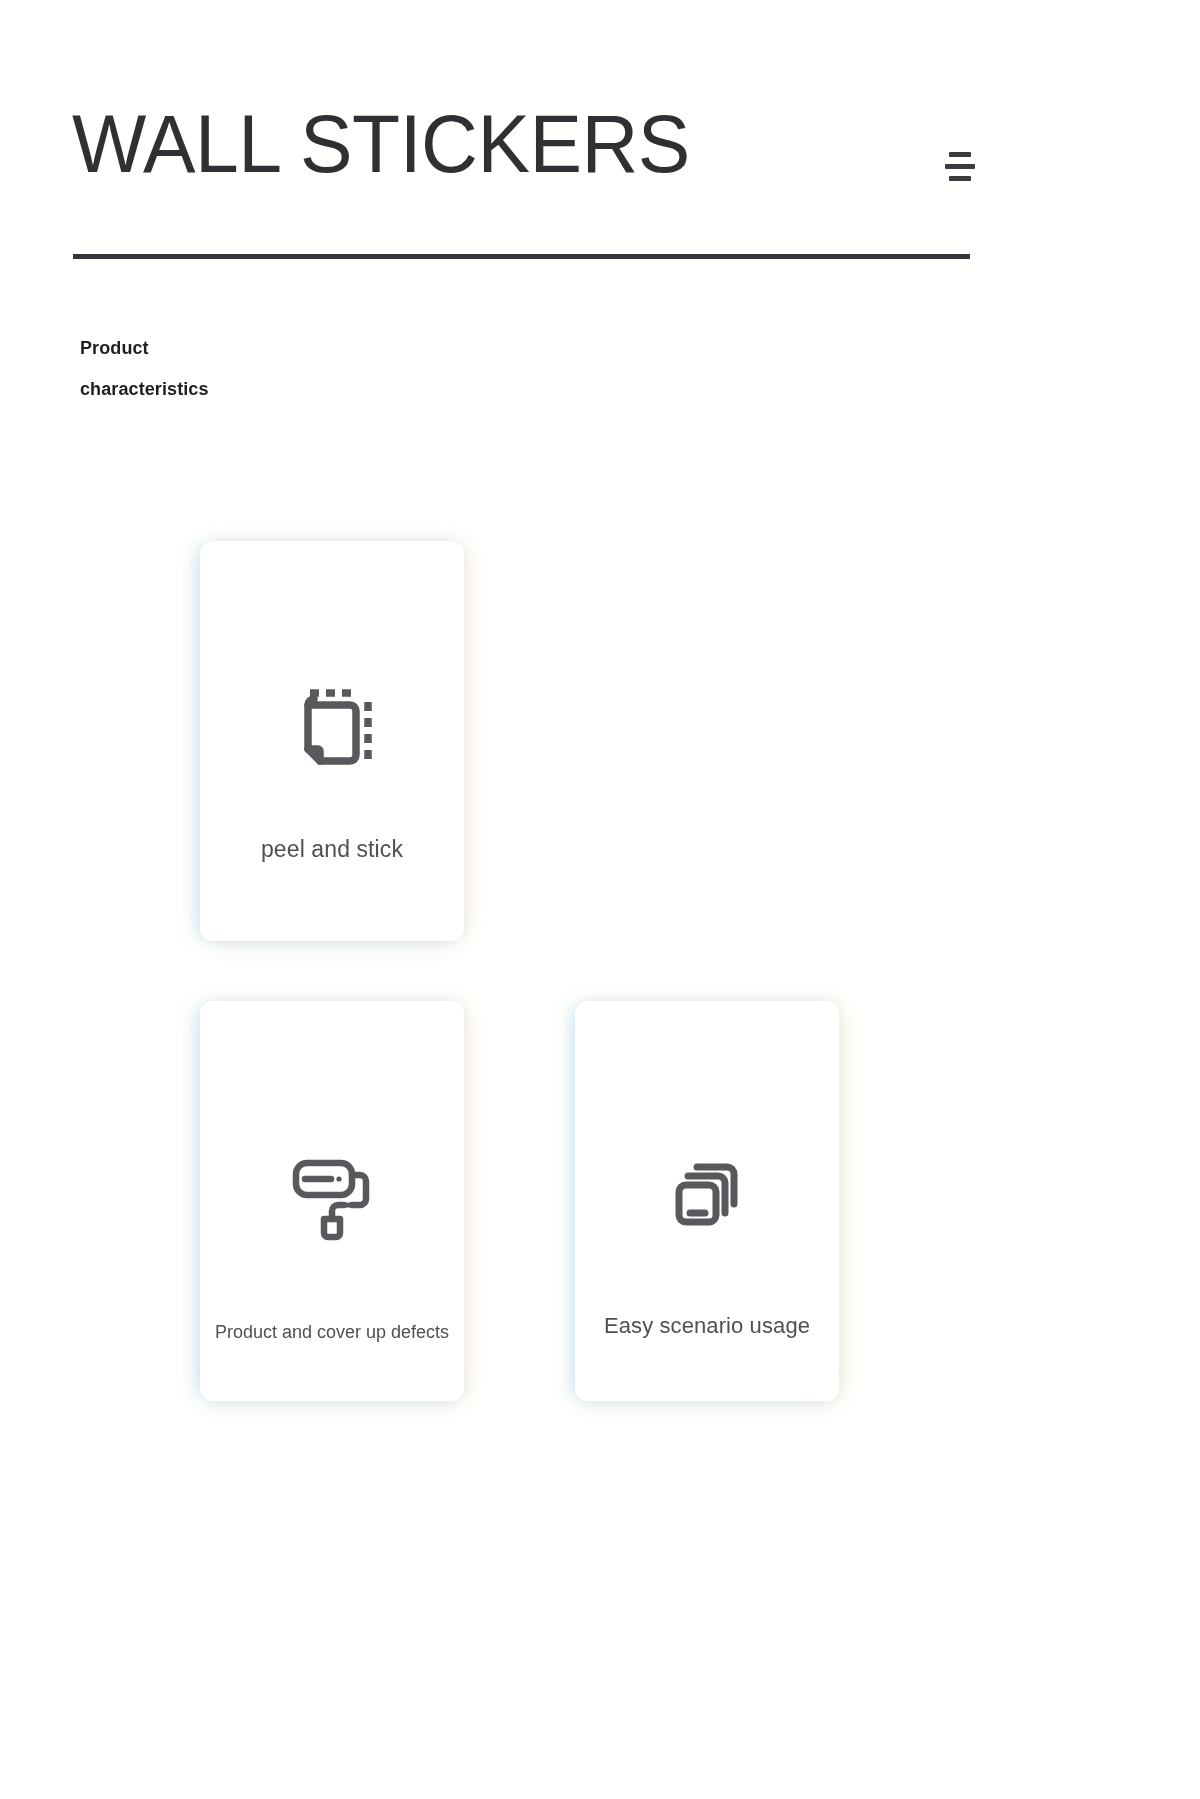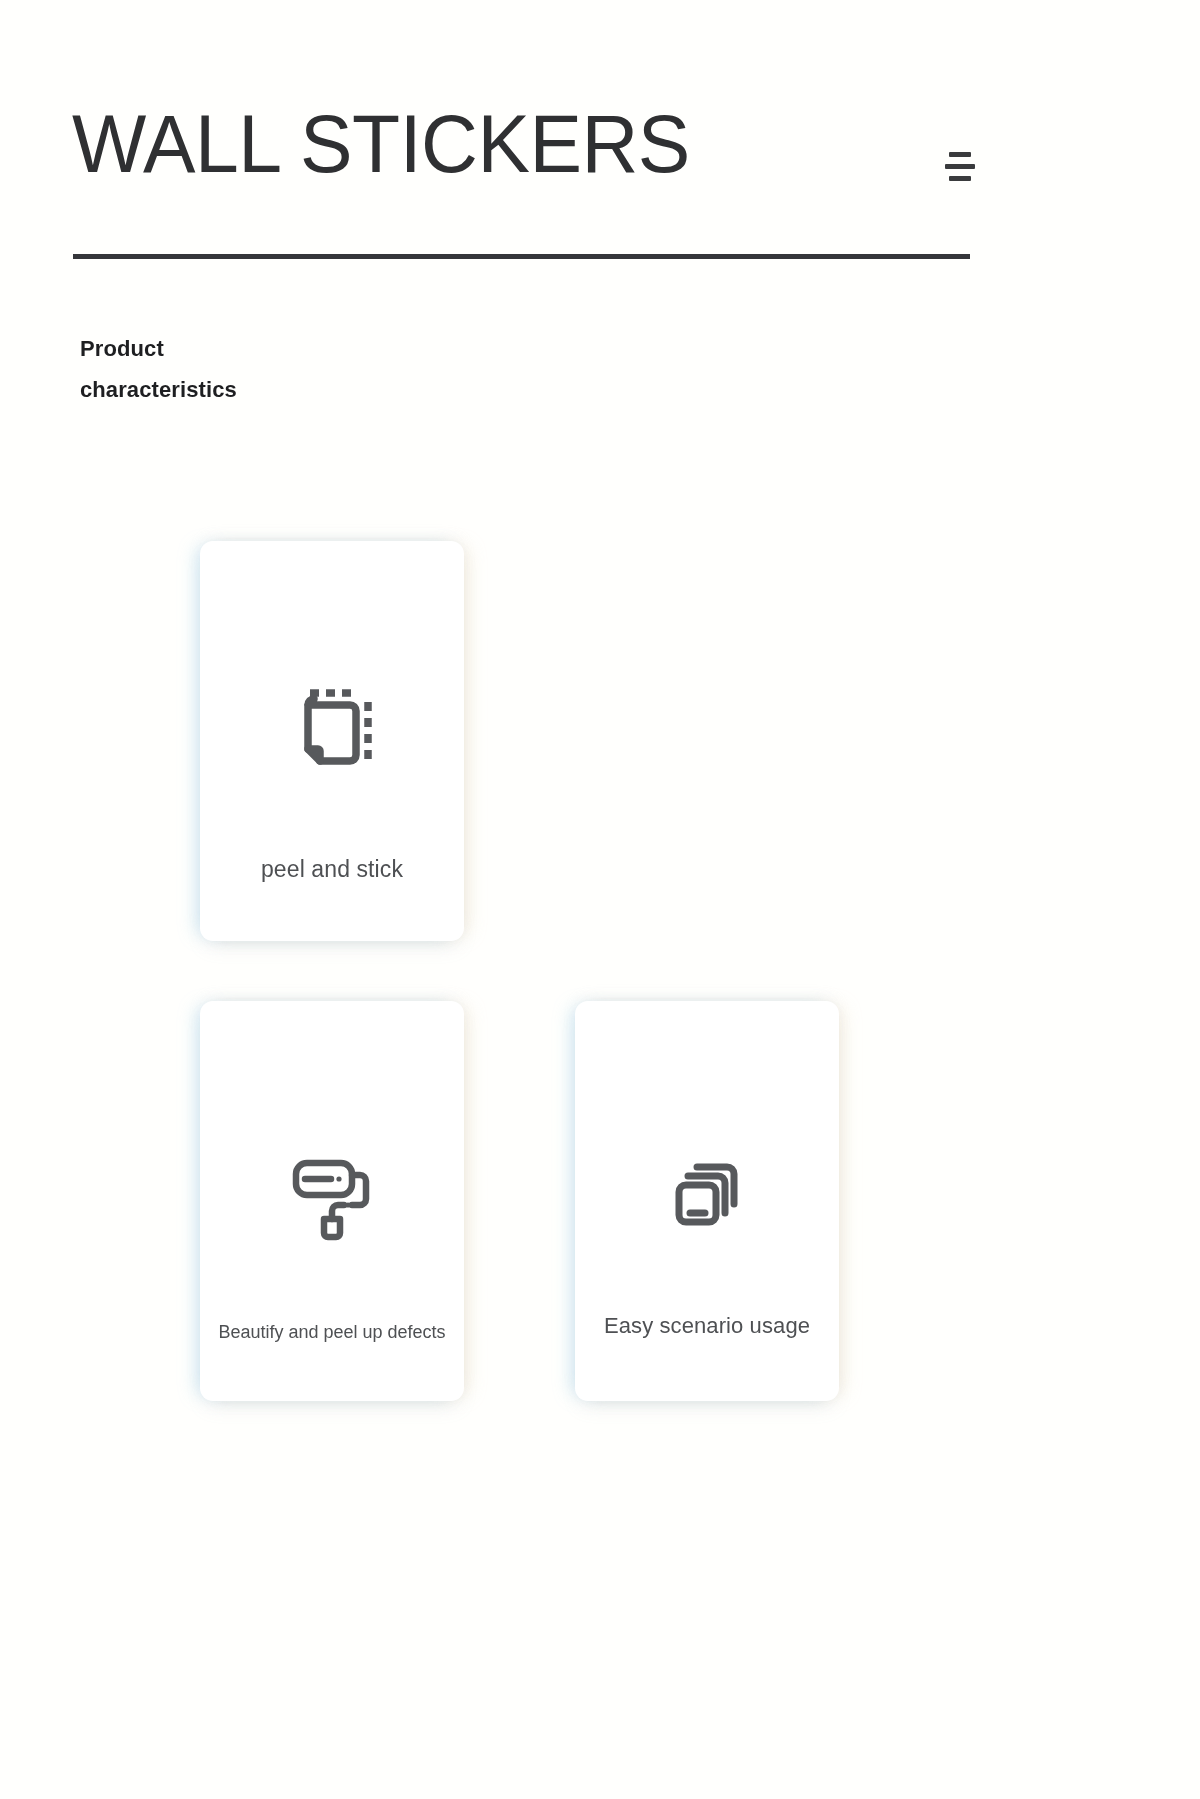--- a/index.html
+++ b/index.html
@@ -76,21 +76,21 @@
     width: 897px;
     height: 5px;
     background: #35363a;
   }
 
   
   .section-label {
     position: absolute;
     left: 80px;
     top: 328px;
-    font-size: 22px;
+    font-size: 18px;
     font-weight: 600;
     color: #1e1f21;
     line-height: 41px;
     letter-spacing: 0.1px;
     width: 260px;
   }
   .section-label .line { display: block; }
 
   
   .card-grid {
@@ -133,21 +133,21 @@
     align-items: center;
     justify-content: center;
     height: 120px;
   }
   .card-icon svg { display: block; }
 
   .card-label {
     position: absolute;
     left: 0;
     right: 0;
-    bottom: 58px;
+    bottom: 78px;
     text-align: center;
     color: #4e5053;
     font-size: 23px;
     font-weight: 400;
     letter-spacing: 0.1px;
     padding: 0 8px;
     box-sizing: border-box;
   }
   .card-label.small {
     font-size: 18px;
@@ -220,21 +220,21 @@
             <circle cx="57" cy="38" r="2.6" fill="#57595C" stroke="none"></circle>
 
             <path d="M70 34 h8 a6 6 0 0 1 6 6 v18 a6 6 0 0 1 -6 6 h-8"></path>
 
             <path d="M62 64 h-6 a6 6 0 0 0 -6 6 v8"></path>
             <circle cx="66" cy="64" r="2.6" fill="#57595C" stroke="none"></circle>
 
             <path d="M42 78 h16 v14 a4 4 0 0 1 -4 4 h-8 a4 4 0 0 1 -4 -4 z"></path>
           </svg>
         </div>
-        <div class="card-label small">Beautify and peel up defects</div>
+        <div class="card-label small">Product and cover up defects</div>
       </div>
 
       <div class="card">
         <div class="card-icon">
           <svg width="100" height="100" viewBox="0 0 100 100" fill="none" stroke="#57595C" stroke-width="7" stroke-linecap="round" stroke-linejoin="round">
 
             <path d="M40 26 h30 a7 7 0 0 1 7 7 v30"></path>
 
             <path d="M31 35 h30 a7 7 0 0 1 7 7 v30"></path>
 

